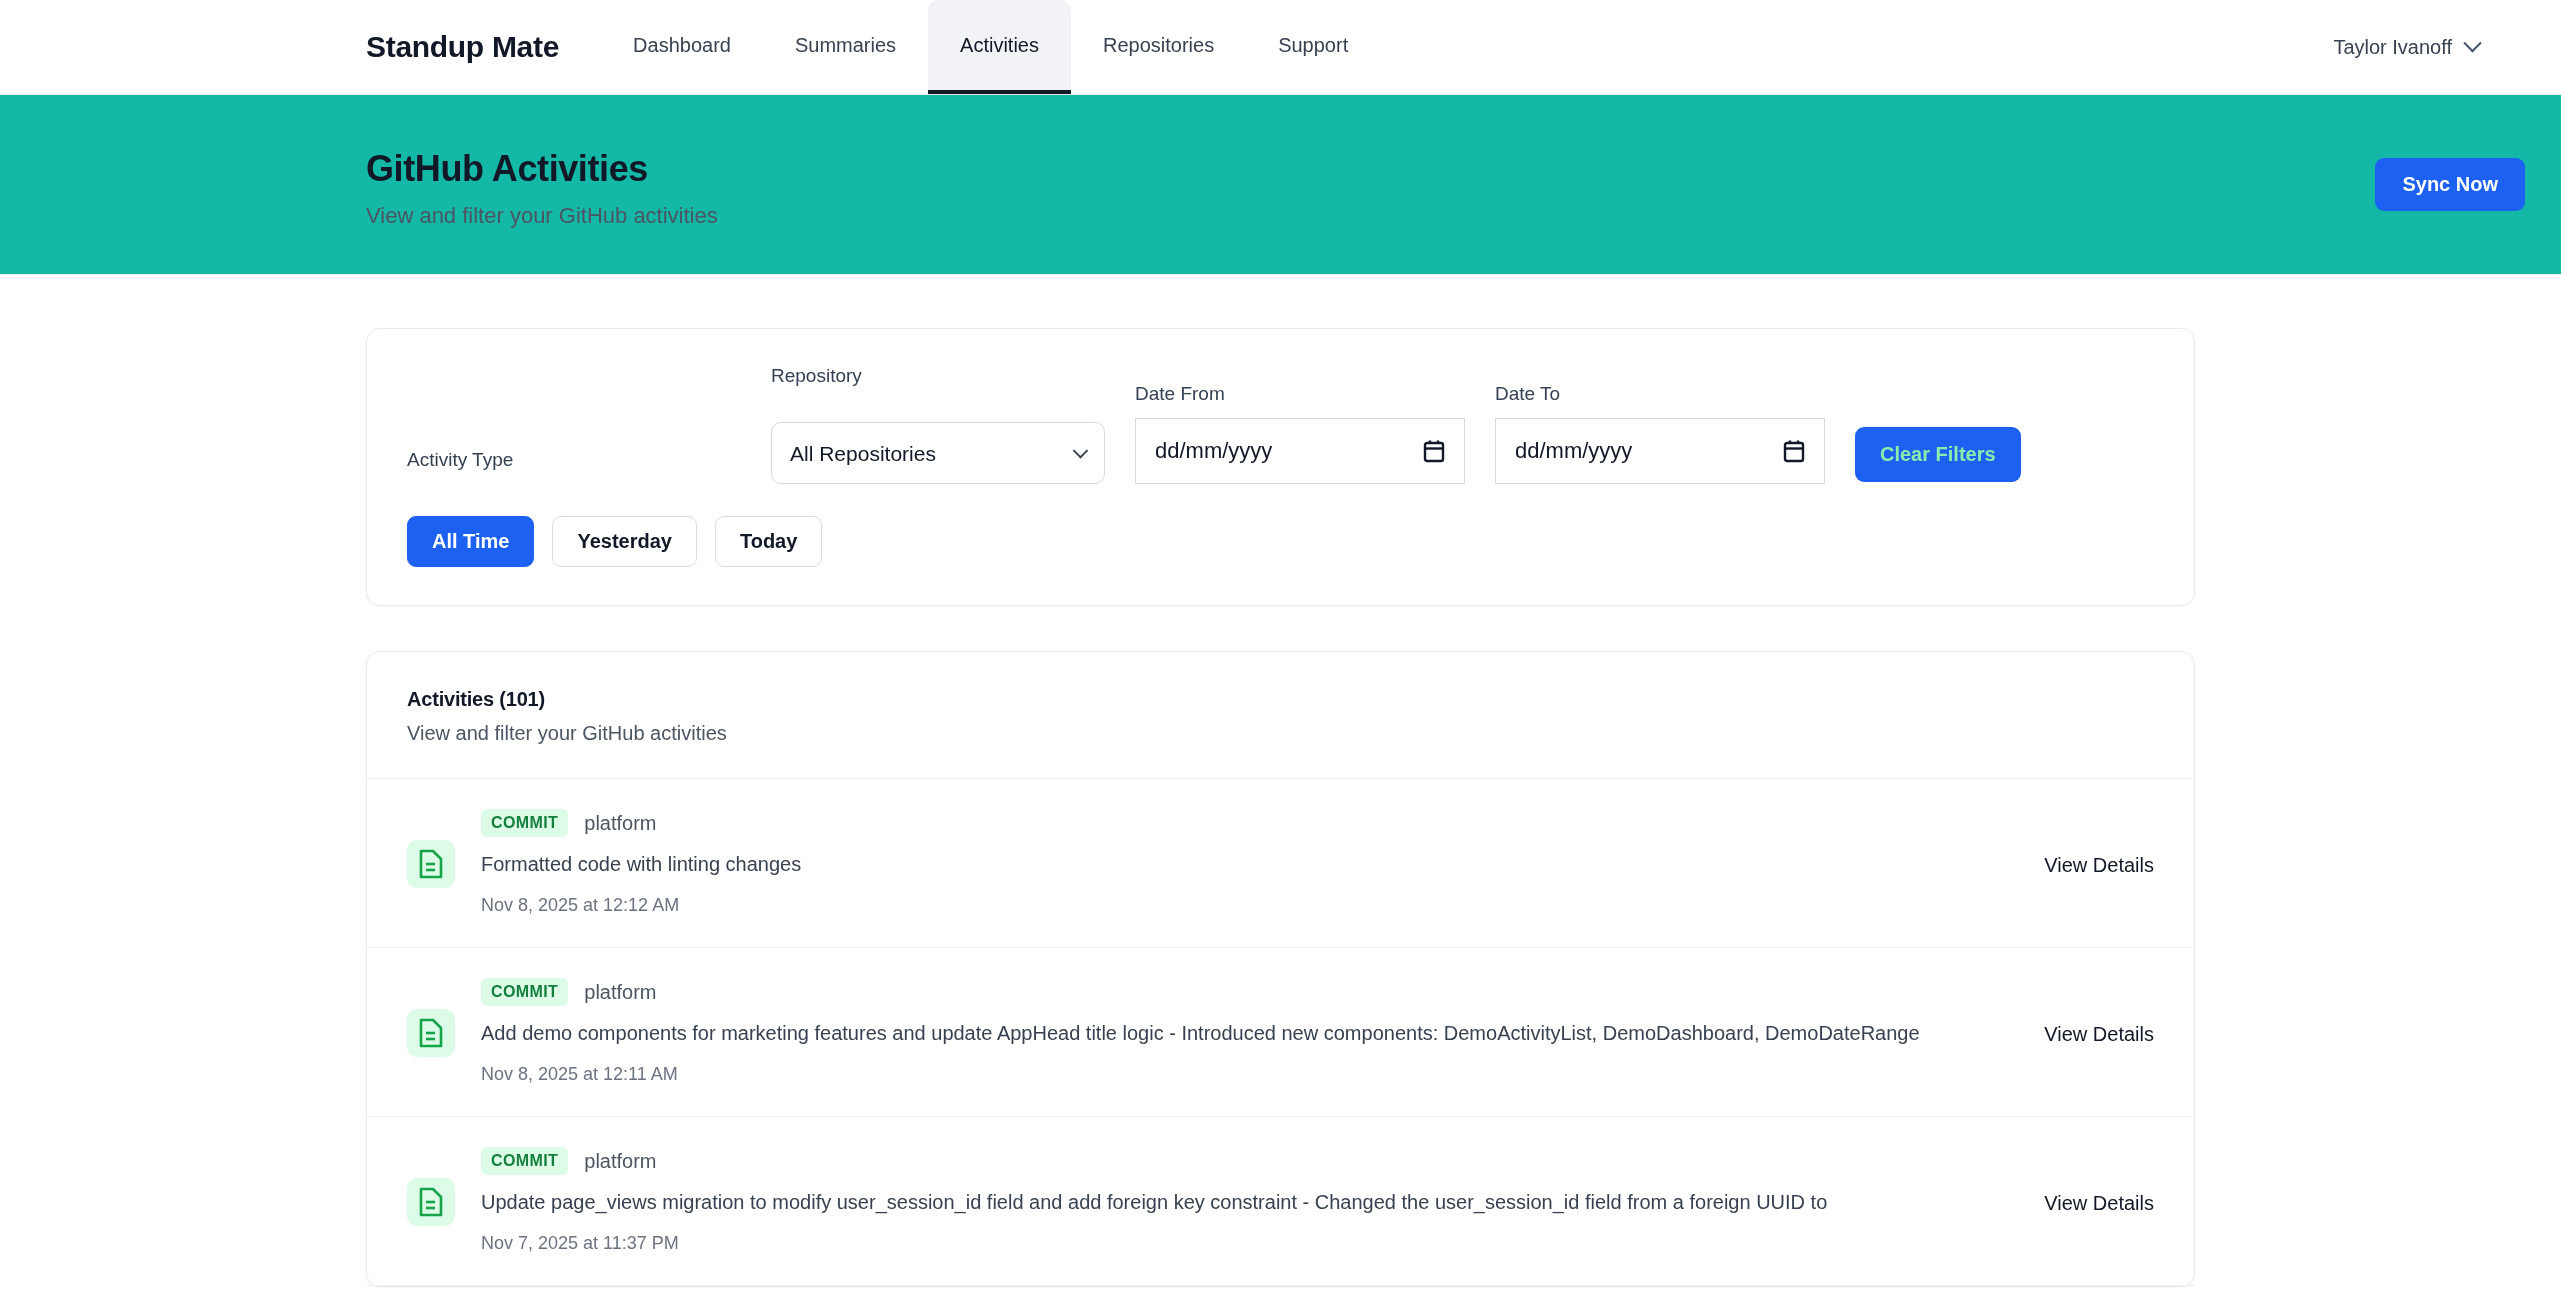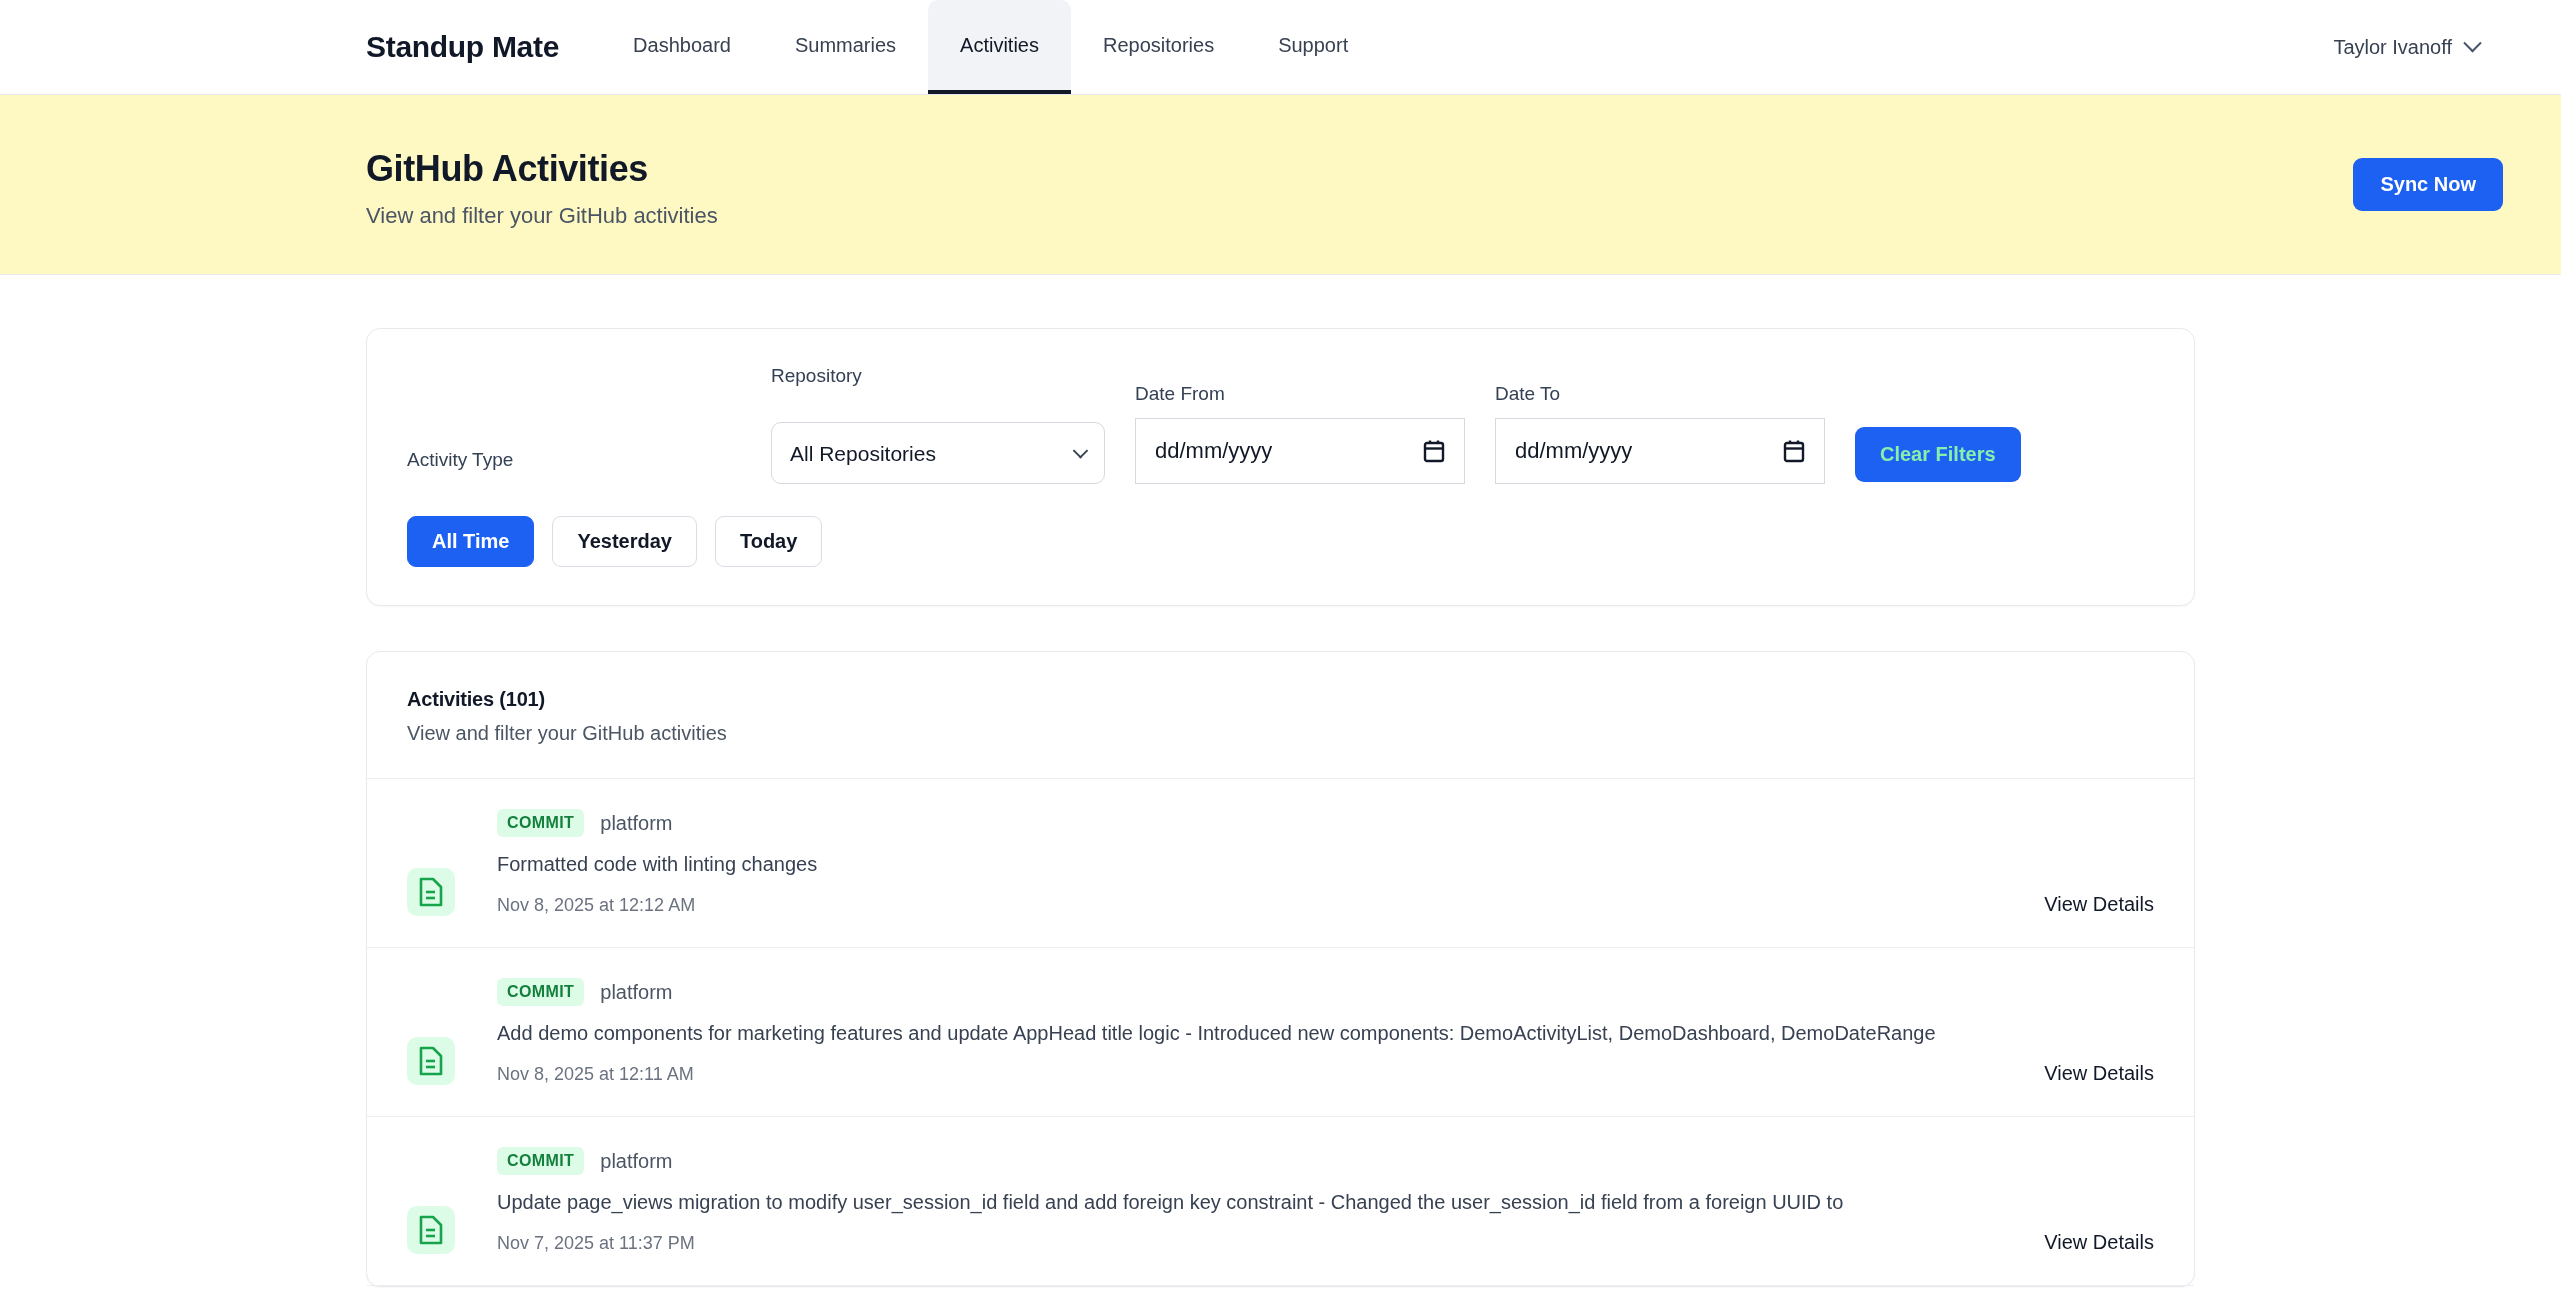--- a/index.html
+++ b/index.html
@@ -70,25 +70,25 @@
     display: inline-block;
     width: 13px;
     height: 13px;
     border-right: 2.4px solid #475569;
     border-bottom: 2.4px solid #475569;
     transform: rotate(45deg) translate(-3px,-3px);
   }
 
   
   .page-header {
-    padding: 53px 58px 45px 366px;
+    padding: 53px 36px 45px 366px;
     border-bottom: 1px solid #e9ebef;
     display: flex;
     align-items: flex-start;
-    background: #fef9c3;
+    background: #14b8a6;
   }
   .page-header-text { flex: 1; }
   .page-title {
     font-size: 36px;
     font-weight: 700;
     color: #111827;
     letter-spacing: -0.4px;
     line-height: 1.15;
   }
   .page-subtitle {
@@ -234,22 +234,22 @@
     letter-spacing: -0.2px;
   }
   .activities-sub {
     margin-top: 11px;
     font-size: 20px;
     color: #4b5563;
   }
 
   .activity-row {
     display: flex;
-    align-items: flex-end;
-    gap: 16px;
+    align-items: center;
+    gap: 0;
     padding: 30px 40px 31px 40px;
     border-bottom: 1px solid #eceef1;
   }
   .act-icon {
     width: 48px;
     height: 48px;
     border-radius: 10px;
     background: #dcfce7;
     display: flex;
     align-items: center;

